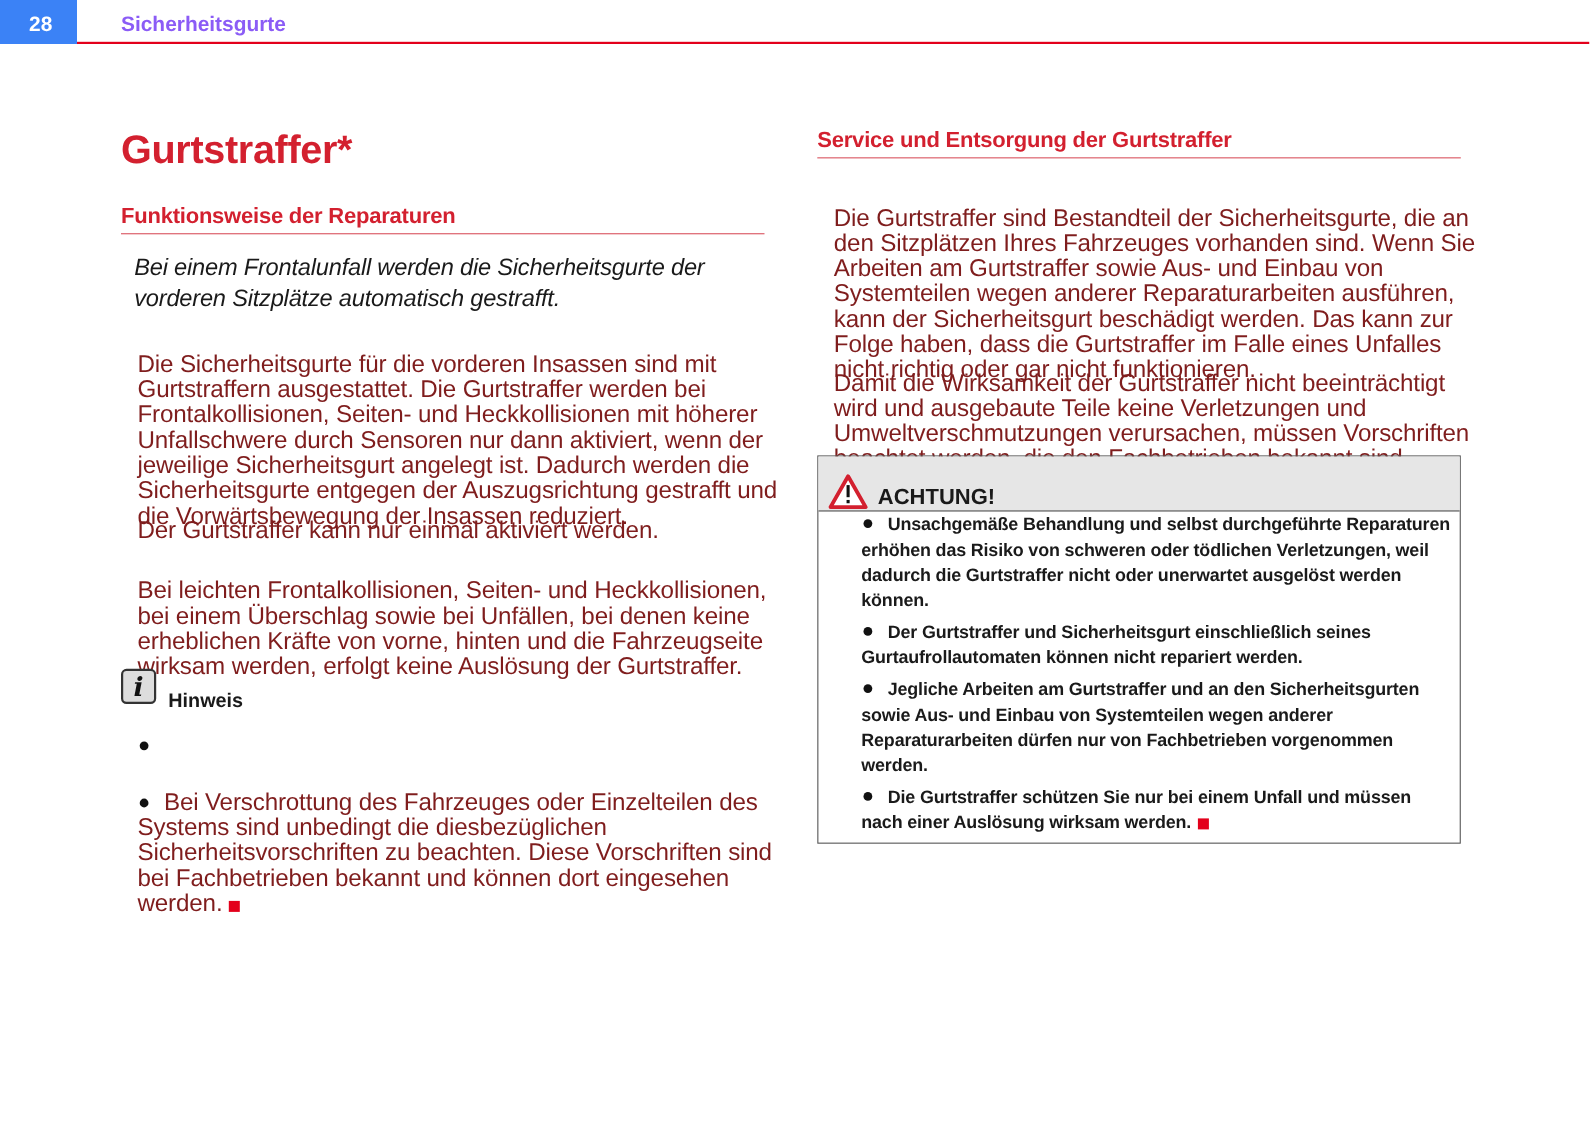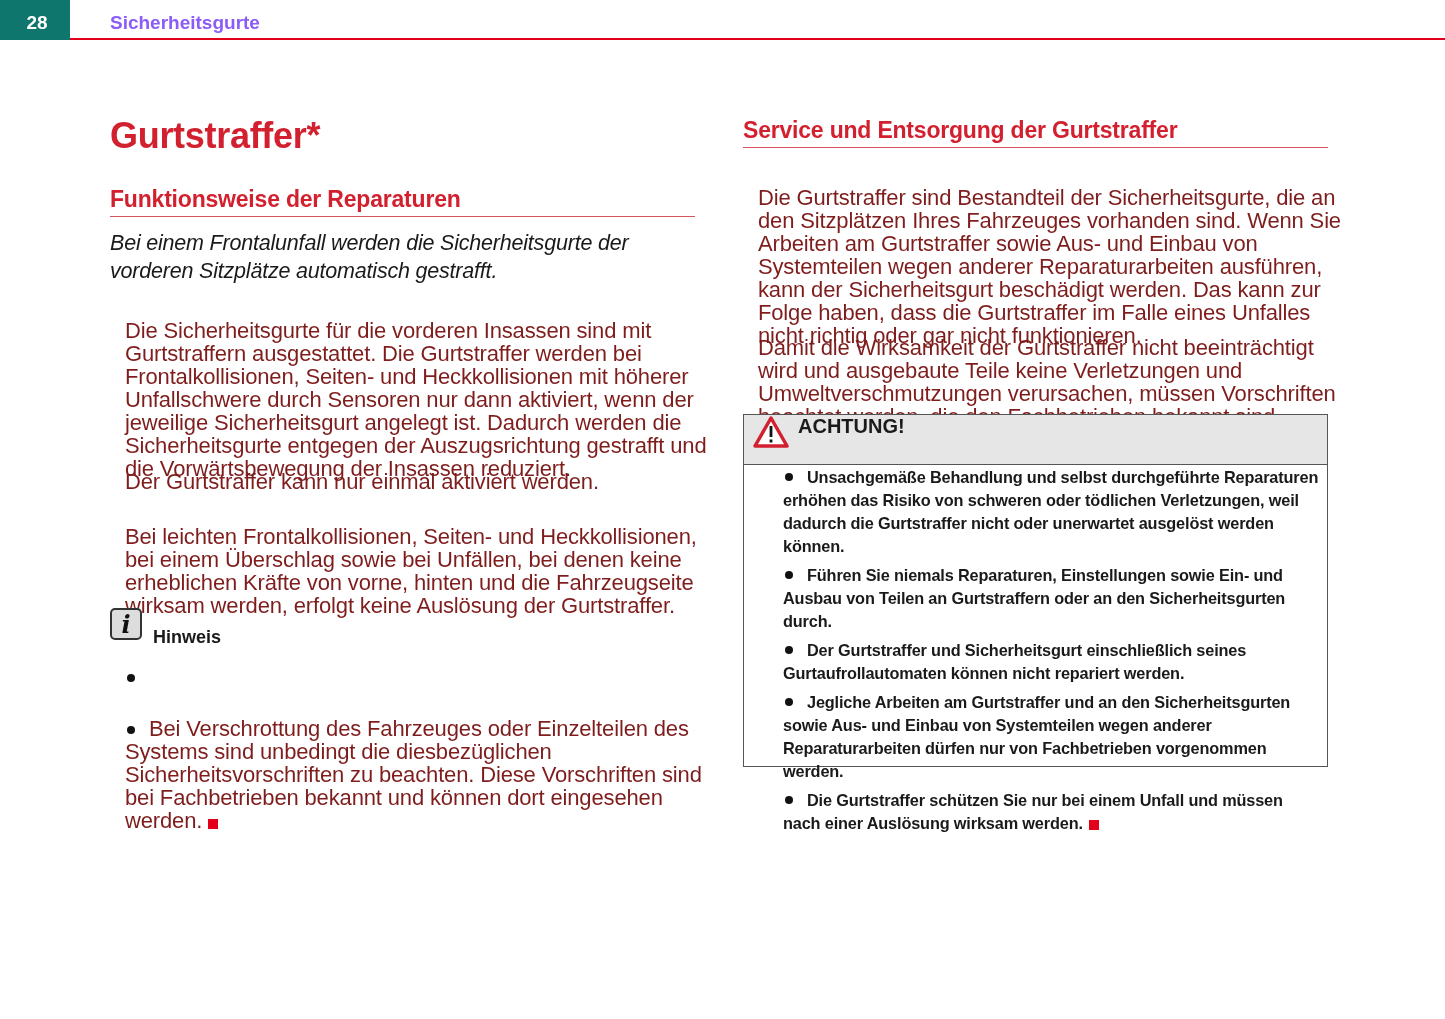--- a/index.html
+++ b/index.html
@@ -1,51 +1,51 @@
 <!DOCTYPE html>
 <html><head>
 <meta charset="utf-8">
 <style>
   html, body { margin:0; padding:0; background:#ffffff; }
   body { width:1445px; height:1019px; position:relative; overflow:hidden;
          font-family:"Liberation Sans", "DejaVu Sans", sans-serif; color:#1a1a1a; }
-  .hdr-num { position:absolute; left:0; top:0; width:70px; height:40px; background:#0f766e;
+  .hdr-num { position:absolute; left:0; top:0; width:70px; height:40px; background:#3b82f6;
              color:#fff; font-weight:bold; font-size:19px; display:flex; align-items:flex-end;
              justify-content:center; padding-bottom:0; box-sizing:border-box; line-height:40px; }
   .hdr-num span { display:block; line-height:34px; padding-left:4px; }
   .hdr-title { position:absolute; left:110px; top:12px; font-weight:bold; font-size:19px; color:#8b5cf6; }
   .hdr-rule { position:absolute; left:70px; top:38px; width:1375px; height:2px; background:#e3001b; }
 
   .col { position:absolute; top:0; }
   .col-left { left:110px; width:585px; }
   .col-right { left:743px; width:585px; }
 
   .h1 { position:absolute; left:0; top:115px; font-size:36px; font-weight:bold; color:#d3202f;
         letter-spacing:-0.3px; }
-  .h2 { position:absolute; left:0; font-size:23px; font-weight:bold; color:#d3202f;
+  .h2 { position:absolute; left:0; font-size:20px; font-weight:bold; color:#d3202f;
         width:585px; border-bottom:1.5px solid #d9535f; padding-bottom:3px; letter-spacing:-0.2px; }
-  .lead { position:absolute; left:0; top:229px; width:585px; font-style:italic; font-size:21.5px;
+  .lead { position:absolute; left:12px; top:229px; width:585px; font-style:italic; font-size:21.5px;
           line-height:28px; color:#1a1a1a; letter-spacing:-0.2px; }
   .p { position:absolute; left:0; width:590px; font-size:22px; line-height:23px; color:#7f1d1d;
        margin:15px; letter-spacing:-0.15px; }
   .bullet-dot { display:inline-block; width:8px; height:8px; border-radius:50%; background:#111;
                 margin-right:14px; vertical-align:2px; margin-left:2px; }
   .endmark { display:inline-block; width:10px; height:10px; background:#e3001b; margin-left:6px;
              vertical-align:-1px; }
 
   .note-head { position:absolute; left:0; top:608px; display:flex; align-items:flex-end; }
   .info-icon { width:32px; height:32px; border:2px solid #333; border-radius:5px; background:#ddd;
                box-sizing:border-box; display:flex; align-items:center; justify-content:center;
                font-family:"DejaVu Serif", serif; font-style:italic; font-weight:bold; font-size:24px; color:#111; }
   .note-title { font-weight:bold; font-size:18px; margin-left:11px; line-height:18px; margin-bottom:-6px; }
 
   .warn-box { position:absolute; left:0; top:414px; width:585px; height:353px; border:1.5px solid #555;
               box-sizing:border-box; }
   .warn-head { height:50px; background:#e6e6e6; border-bottom:1.5px solid #555; display:flex;
-               align-items:flex-start; padding-left:8px; box-sizing:border-box; }
+               align-items:flex-end; padding-left:8px; box-sizing:border-box; }
   .warn-title { font-weight:bold; font-size:20px; margin-left:8px; }
   .warn-body { padding:0 6px;margin-left:33px; }
   .warn-item { font-weight:bold; font-size:16.3px; line-height:23px; margin:0 0 6px 0; letter-spacing:-0.15px; }
   .warn-item:first-child { margin-top:1px; }
 </style>
 </head>
 <body>
 
 <div class="hdr-num">
   <span>28</span>
@@ -83,19 +83,18 @@
     <div class="warn-head">
       <svg width="38" height="34" viewBox="0 0 38 34">
         <path d="M19 3 L35 31 L3 31 Z" fill="#fff" stroke="#d3202f" stroke-width="3.5" stroke-linejoin="round"></path>
         <rect x="17.6" y="11" width="2.8" height="11" fill="#111"></rect>
         <rect x="17.6" y="24.5" width="2.8" height="3" fill="#111"></rect>
       </svg>
       <span class="warn-title">ACHTUNG!</span>
     </div>
     <div class="warn-body">
       <p class="warn-item"><span class="bullet-dot"></span><span>Unsachgemäße Behandlung und selbst durchgeführte Reparaturen erhöhen das Risiko von schweren oder tödlichen Verletzungen, weil dadurch die Gurtstraffer nicht oder unerwartet ausgelöst werden können.</span></p>
-      <p class="warn-item"><span class="bullet-dot"></span><span>Führen Sie niemals Reparaturen, Einstellungen sowie Ein- und Ausbau von Teilen an Gurtstraffern oder an den Sicherheitsgurten durch.</span></p>
       <p class="warn-item"><span class="bullet-dot"></span><span>Der Gurtstraffer und Sicherheitsgurt einschließlich seines Gurtaufrollautomaten können nicht repariert werden.</span></p>
       <p class="warn-item"><span class="bullet-dot"></span><span>Jegliche Arbeiten am Gurtstraffer und an den Sicherheitsgurten sowie Aus- und Einbau von Systemteilen wegen anderer Reparaturarbeiten dürfen nur von Fachbetrieben vorgenommen werden.</span></p>
       <p class="warn-item"><span class="bullet-dot"></span><span>Die Gurtstraffer schützen Sie nur bei einem Unfall und müssen nach einer Auslösung wirksam werden.</span><span class="endmark"></span></p>
     </div>
   </div>
 </div>
 
 </body></html>

